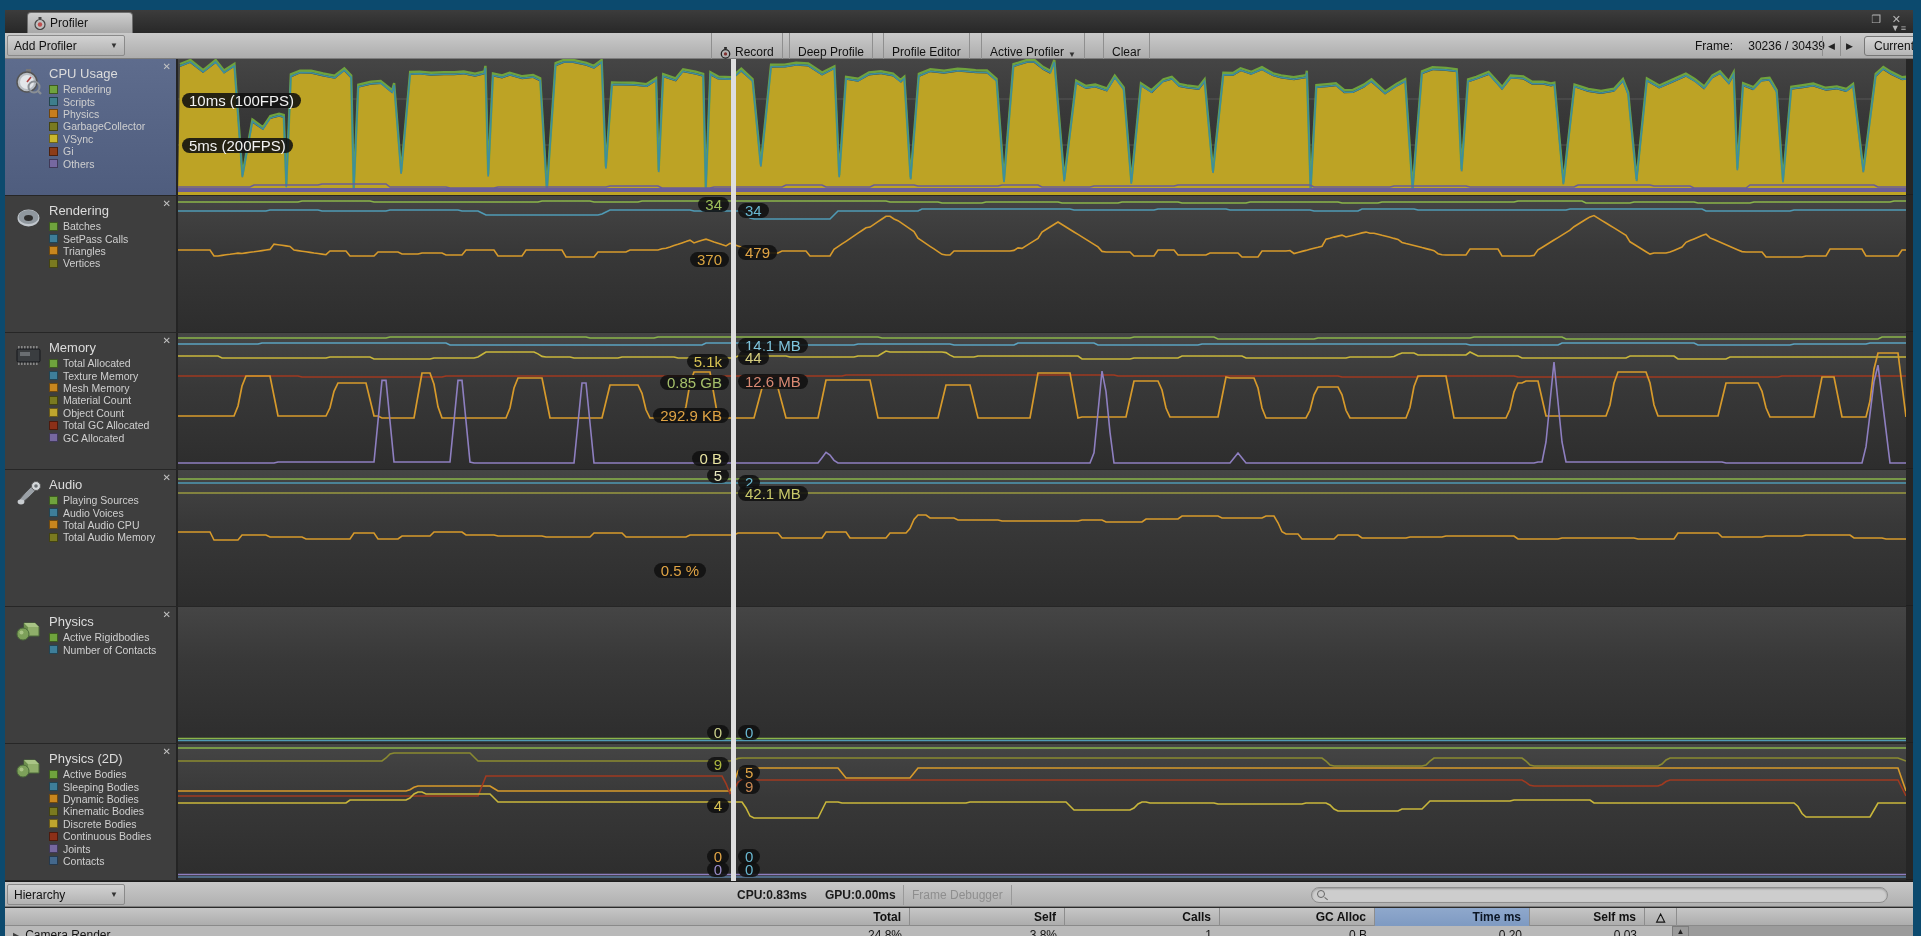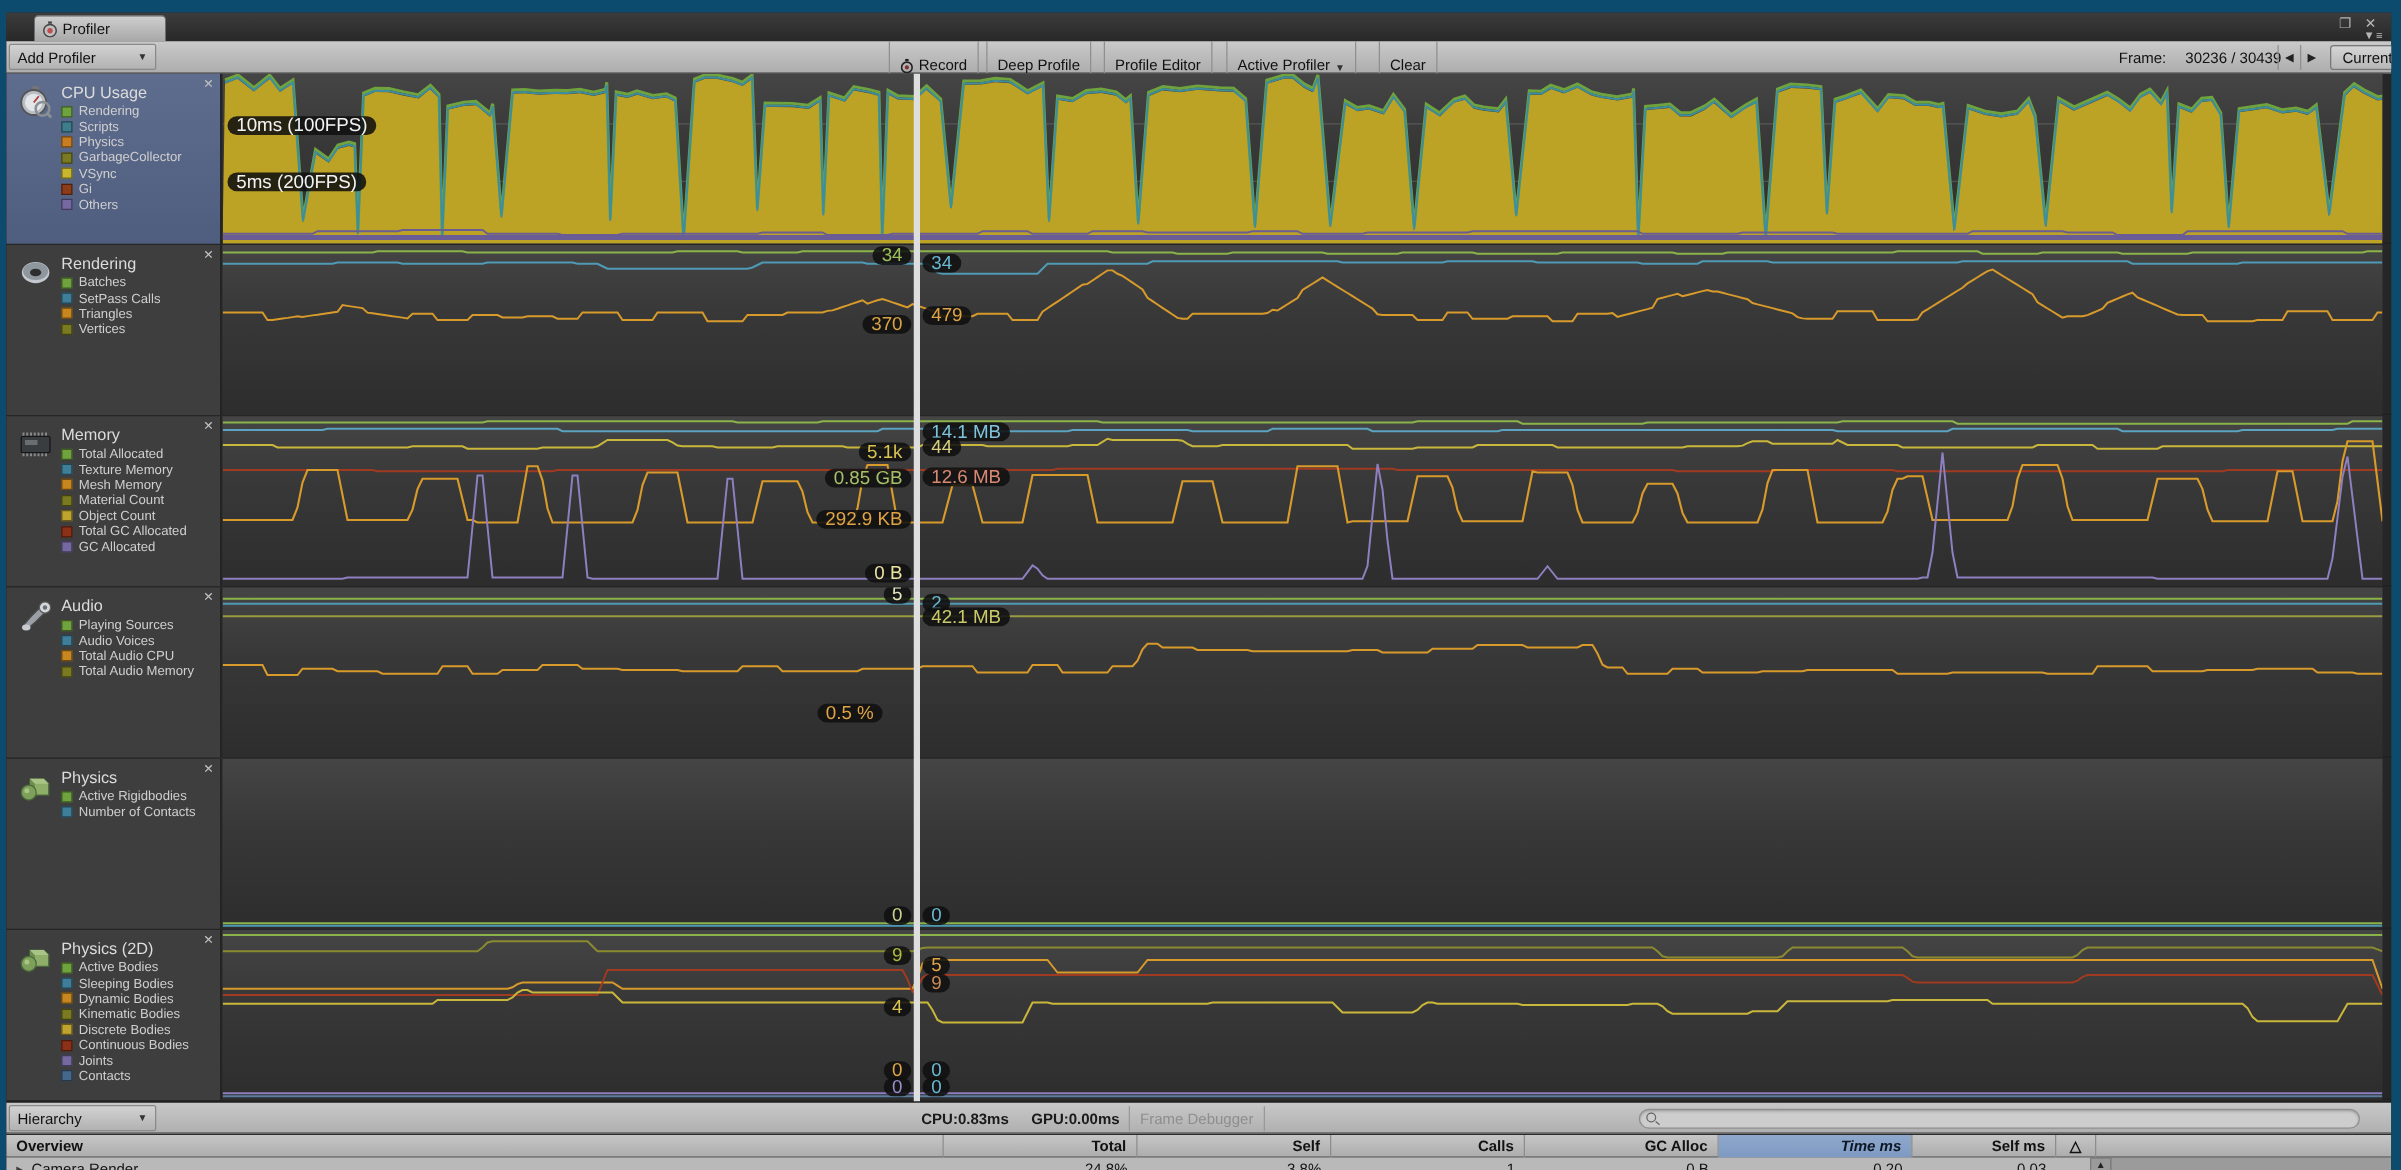--- a/index.html
+++ b/index.html
@@ -50,21 +50,21 @@
   .statustxt{position:absolute;top:0;height:26px;display:flex;align-items:center;color:#1a1a1a;font-size:12px;font-weight:bold;}
   #framedebugger{position:absolute;left:898px;top:3px;height:20px;padding:0 8px;display:flex;align-items:center;color:#8e8e8e;font-size:12px;border-left:1px solid #999;border-right:1px solid #999;}
   #searchbox{position:absolute;left:1306px;top:5px;width:577px;height:16px;background:#cdcdcd;border:1px solid #8e8e8e;border-radius:8px;box-shadow:inset 0 1px 2px rgba(0,0,0,.25);}
   #searchicon{position:absolute;left:5px;top:2px;width:8px;height:8px;border:1.4px solid #666;border-radius:50%;}
   #searchicon::after{content:"";position:absolute;left:6px;top:7px;width:4px;height:1.4px;background:#666;transform:rotate(40deg);}
 
   
   #tablehead{position:absolute;left:0;top:898px;width:100%;height:18px;background:linear-gradient(#c6c6c6,#adadad);border-bottom:1px solid #8a8a8a;}
   .th{position:absolute;top:0;height:18px;font-size:12px;font-weight:bold;color:#111;display:flex;align-items:center;border-right:1px solid #8d8d8d;}
   .th.num{justify-content:flex-end;padding-right:8px;}
-  .th.sorted{background:linear-gradient(#8fa8cc,#7e9ac2);color:#0c1624;font-style:italic;}
+  .th.sorted{background:linear-gradient(#8fa8cc,#7e9ac2);color:#0c1624;}
   .trow{position:absolute;left:0;width:1667px;height:18px;font-size:12px;color:#141414;}
   .td{position:absolute;top:0;height:18px;display:flex;align-items:center;}
   .td.num{justify-content:flex-end;padding-right:8px;}
   .disc{color:#3c3c3c;font-size:8px;margin:0 6px 0 8px;}
   #tscroll{position:absolute;left:1667px;top:916px;width:17px;height:20px;background:#9a9a9a;border:1px solid #7c7c7c;}
   #tscroll .up{font-size:8px;color:#222;text-align:center;line-height:9px;}
   #tablefill{position:absolute;left:1684px;top:916px;width:224px;height:20px;background:#9b9b9b;}
 </style>
 </head>
 <body>
@@ -478,21 +478,20 @@
     <span class="statustxt" style="left:820px">GPU:0.00ms</span>
     <div id="framedebugger">
           <span>Frame Debugger</span>
         </div>
     <div id="searchbox">
       <div id="searchicon"></div>
     </div>
   </div>
 
   <div id="tablehead">
-        <div class="th" style="left: 0px; width: 750px; padding-left: 8px;">Overview</div>
         <div class="th num" style="left: 750px; width: 155px;">Total</div>
         <div class="th num" style="left: 905px; width: 155px;">Self</div>
         <div class="th num" style="left: 1060px; width: 155px;">Calls</div>
         <div class="th num" style="left: 1215px; width: 155px;">GC Alloc</div>
         <div class="th num sorted" style="left: 1370px; width: 155px;">Time ms</div>
         <div class="th num" style="left: 1525px; width: 115px;">Self ms</div>
         <div class="th" style="left: 1640px; width: 32px; justify-content: center;">△</div>
       </div>
   <div id="tablebody">
         <div class="trow" style="top: 916px; background: rgb(185, 185, 185);">

